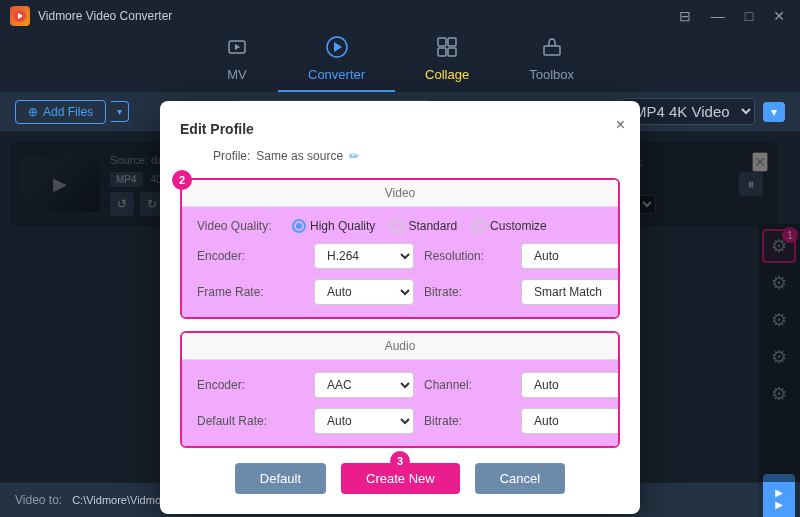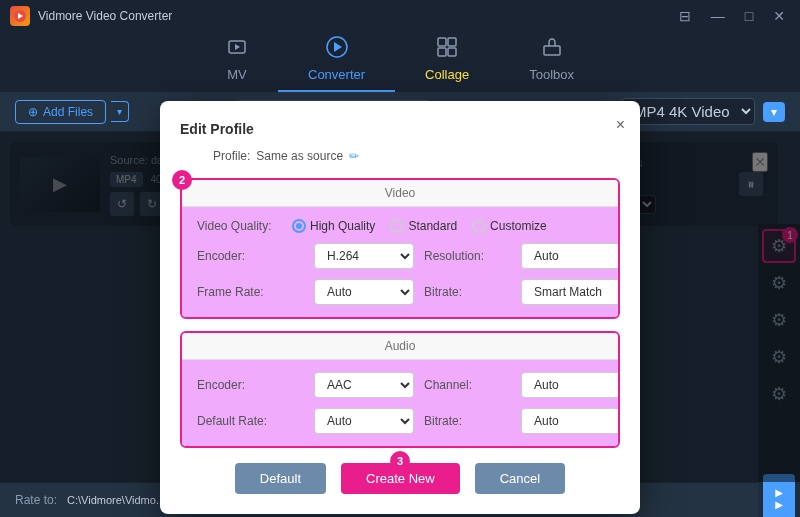--- a/index.html
+++ b/index.html
@@ -808,15 +808,15 @@
         <div style="position:absolute;top:-12px;left:50%;transform:translateX(-50%);background:#e91e8c;color:white;width:20px;height:20px;border-radius:50%;display:flex;align-items:center;justify-content:center;font-size:11px;font-weight:bold;">3</div>
         <button class="btn-default">Default</button>
         <button class="btn-create">Create New</button>
         <button class="btn-cancel">Cancel</button>
       </div>
     </div>
   </div>
 </div>
 
 <div class="bottom-bar">
-  <span class="save-to-label">Rate to:</span>
+  <span class="save-to-label">Video to:</span>
   <span class="save-path">C:\Vidmore\Vidmo...</span>
 </div>
 
 </body></html>

